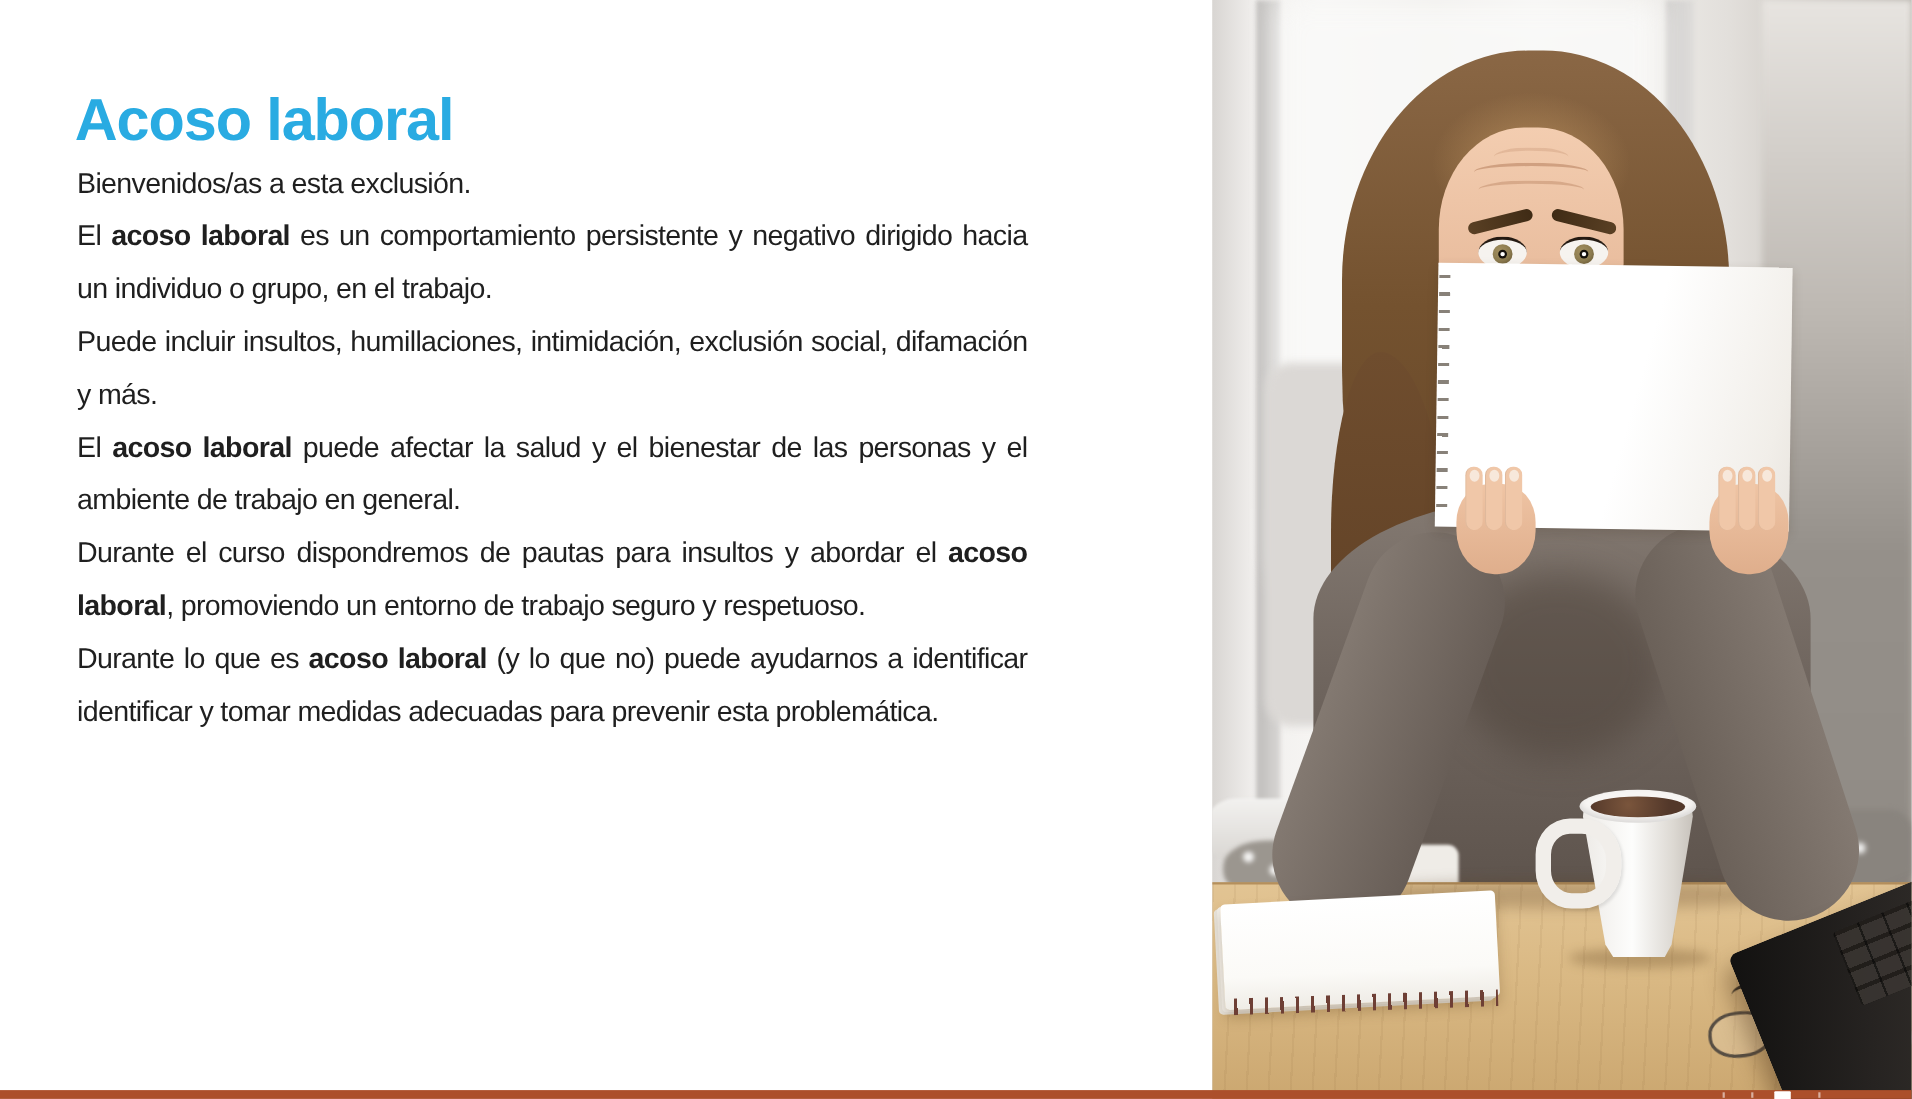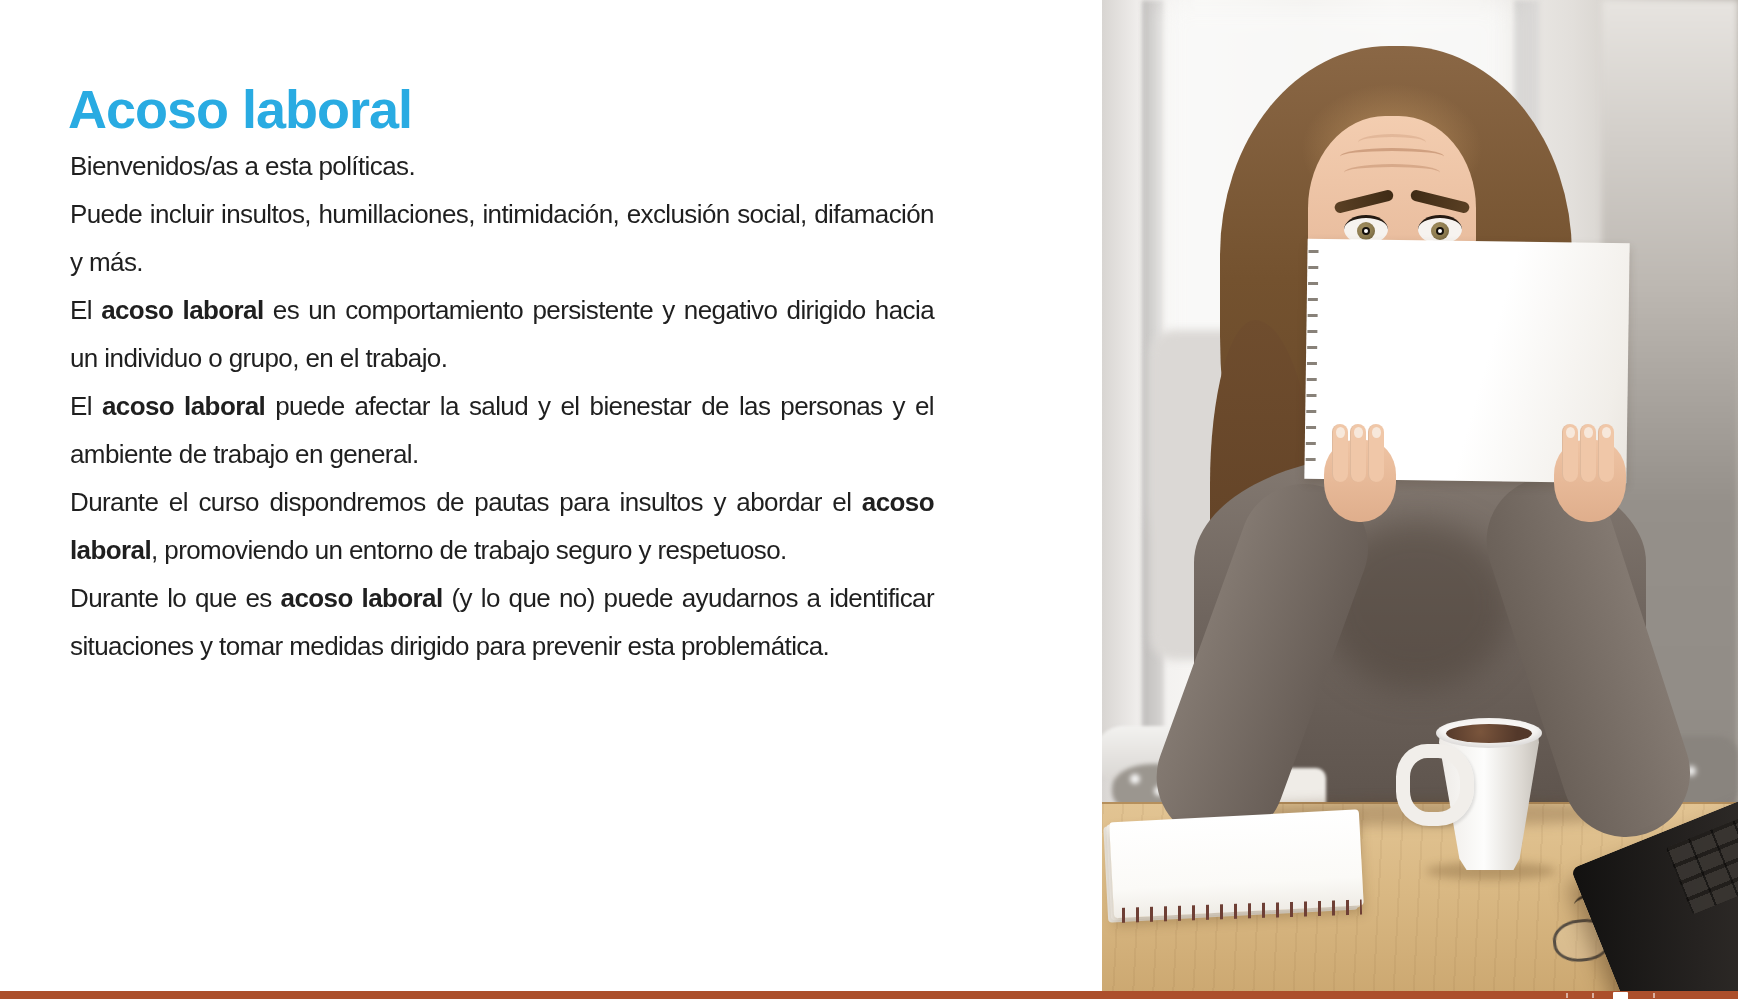--- a/index.html
+++ b/index.html
@@ -131,26 +131,26 @@
   .bar-block{position:absolute;top:1px;width:15px;height:7px;background:#fff;border-radius:1px 1px 0 0;}
 </style>
 </head>
 <body>
 
 <div class="stage" style="--c-title: #29ABE2; --c-text: #1F1F1F; --c-accent: #AC4F2B; --c-bg: #FFFFFF;">
 
   <h1 class="title">Acoso laboral</h1>
 
   <div class="body-text">
-      <p><span>Bienvenidos/as a esta políticas.</span></p>
+      <p><span>Bienvenidos/as a esta exclusión.</span></p>
+      <p><span>El </span><span class="b">acoso laboral</span><span> es un comportamiento persistente y negativo dirigido hacia un individuo o grupo, en el trabajo.</span></p>
       <p><span>Puede incluir insultos, humillaciones, intimidación, exclusión social, difamación y más.</span></p>
-      <p><span>El </span><span class="b">acoso laboral</span><span> es un comportamiento persistente y negativo dirigido hacia un individuo o grupo, en el trabajo.</span></p>
       <p><span>El </span><span class="b">acoso laboral</span><span> puede afectar la salud y el bienestar de las personas y el ambiente de trabajo en general.</span></p>
       <p><span>Durante el curso dispondremos de pautas para insultos y abordar el </span><span class="b">acoso laboral</span><span>, promoviendo un entorno de trabajo seguro y respetuoso.</span></p>
-      <p><span>Durante lo que es </span><span class="b">acoso laboral</span><span> (y lo que no) puede ayudarnos a identificar situaciones y tomar medidas dirigido para prevenir esta problemática.</span></p>
+      <p><span>Durante lo que es </span><span class="b">acoso laboral</span><span> (y lo que no) puede ayudarnos a identificar identificar y tomar medidas adecuadas para prevenir esta problemática.</span></p>
     </div>
 
   <div class="photo" title="Worried woman with long brown hair hiding the lower half of her face behind a blank spiral notebook, sitting at a wooden office desk with a white coffee mug, a spiral notepad, reading glasses, a crumpled paper ball and the corner of a laptop.">
     <div class="ph-bg"></div>
     <div class="wall-right"></div>
     <div class="mullion-a"></div>
     <div class="mullion-b"></div>
     <div class="win-glow"></div>
     <div class="chair-back"></div>
     <div class="armrest-left"></div>

